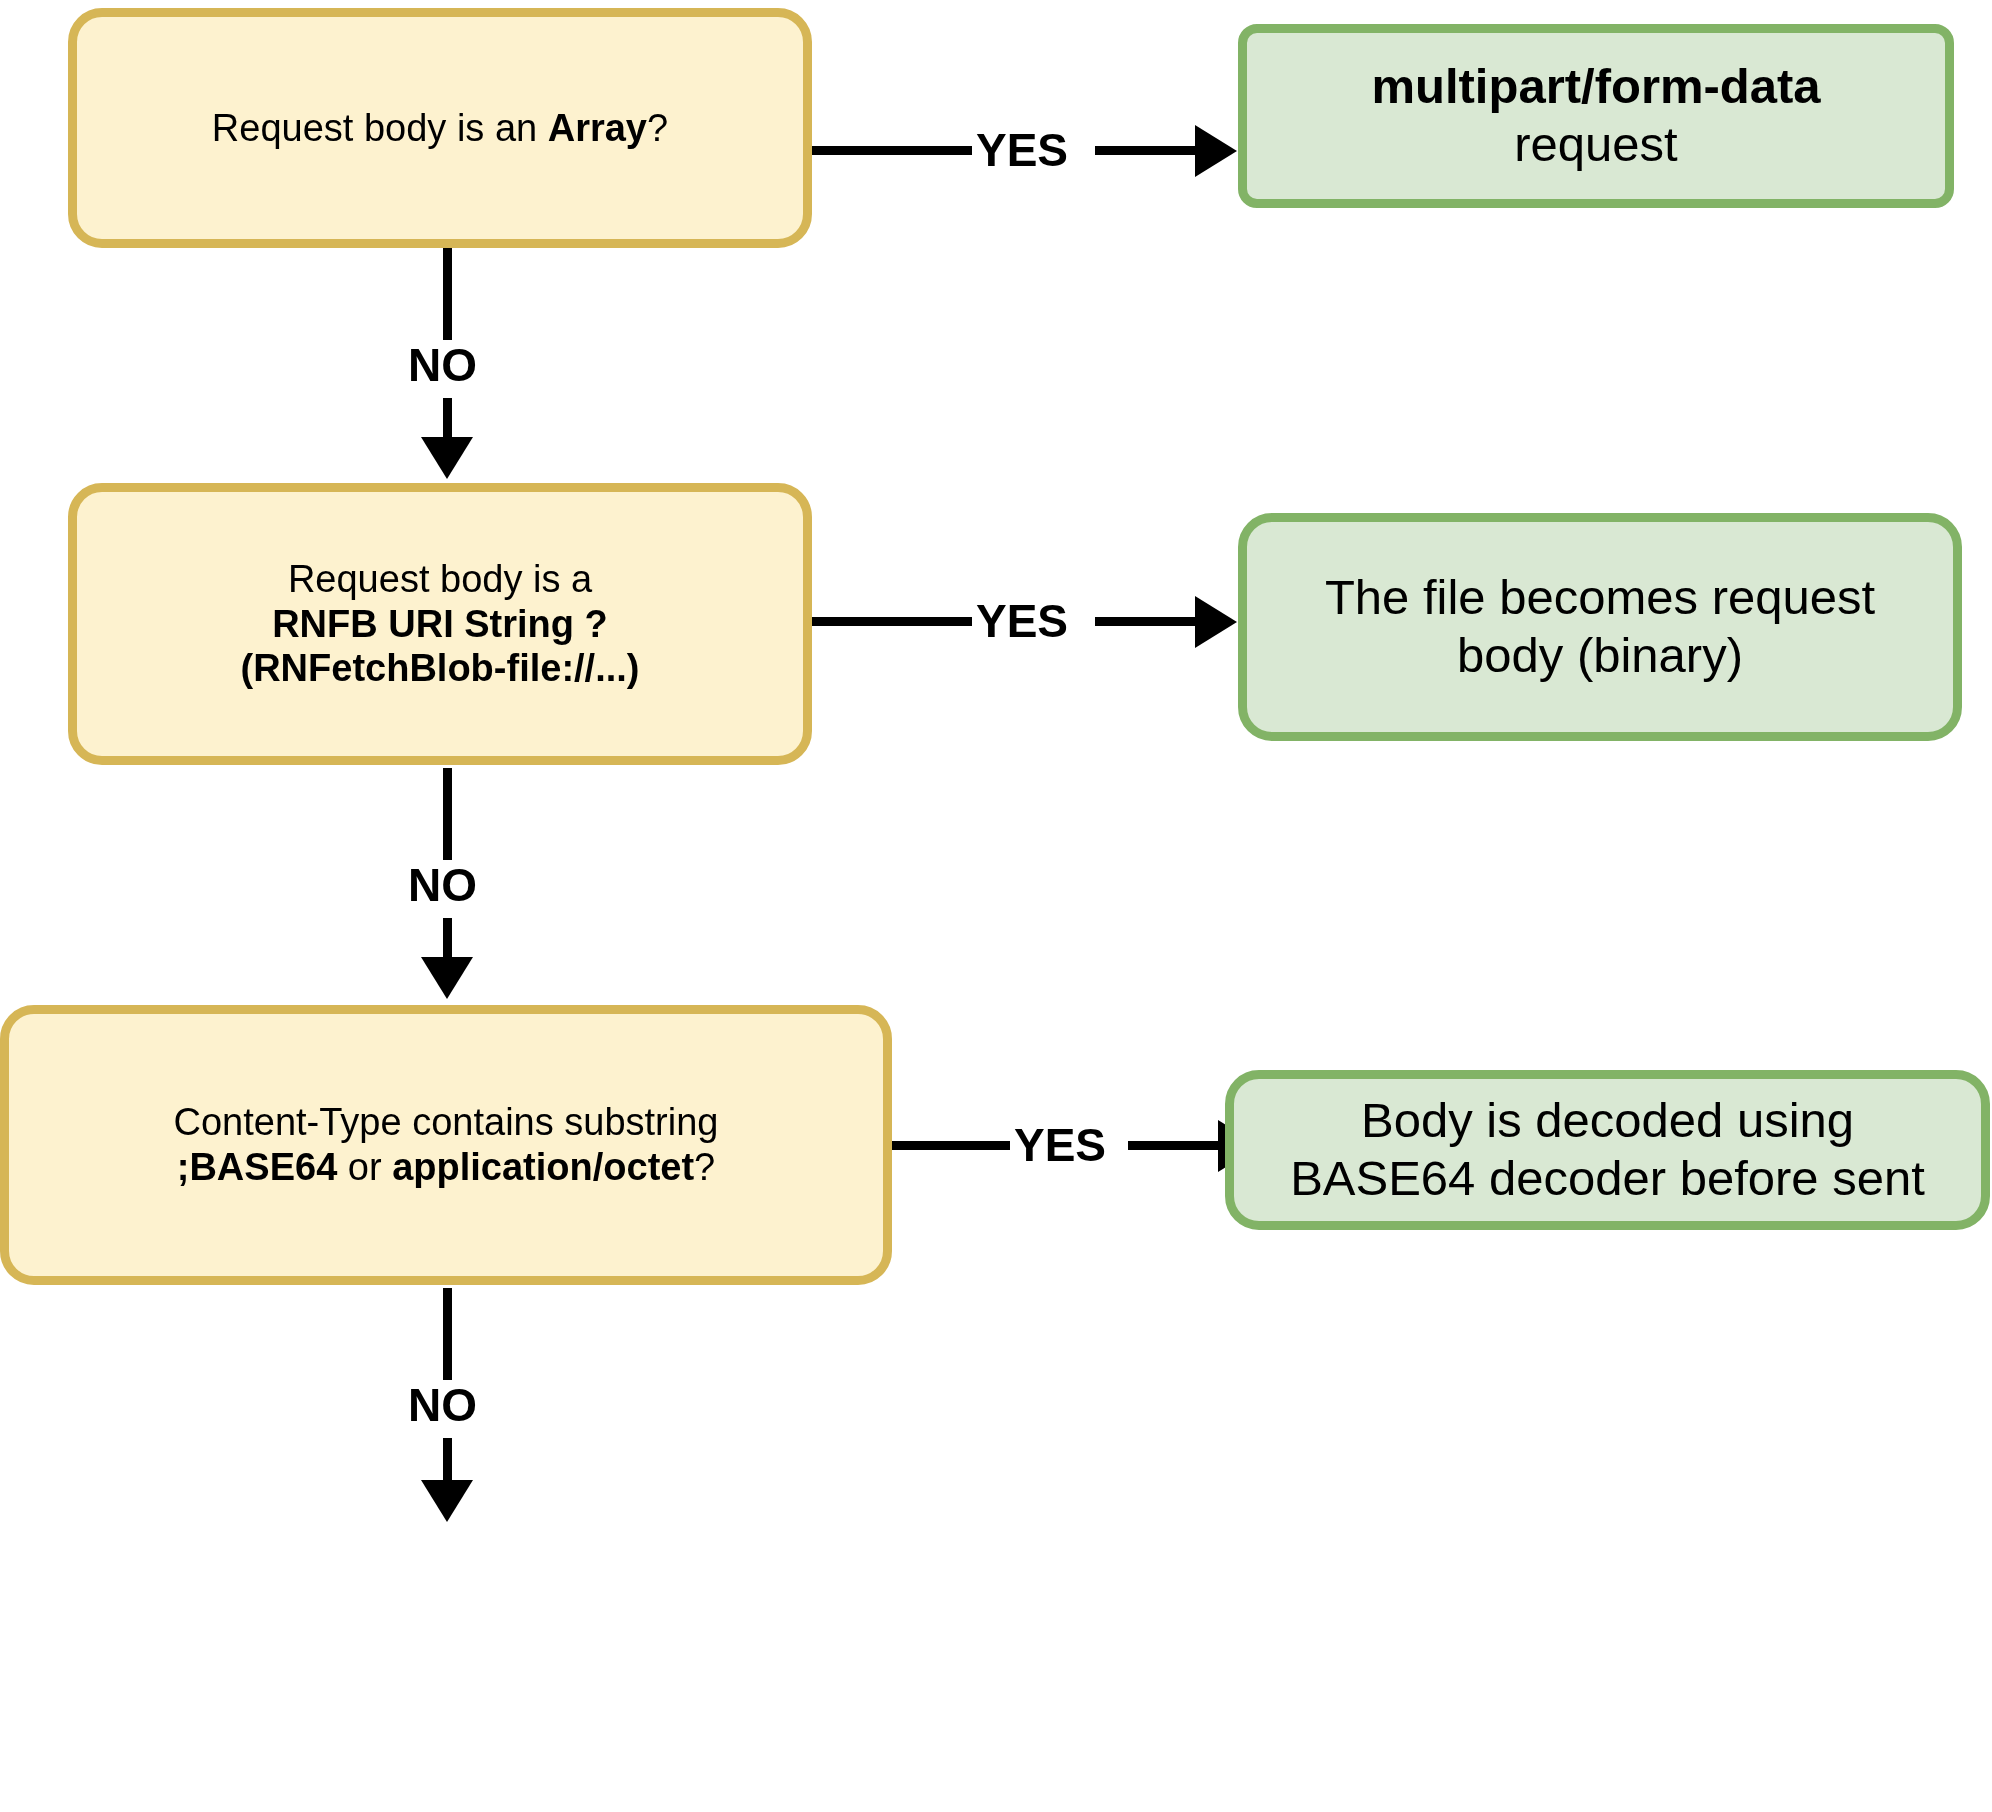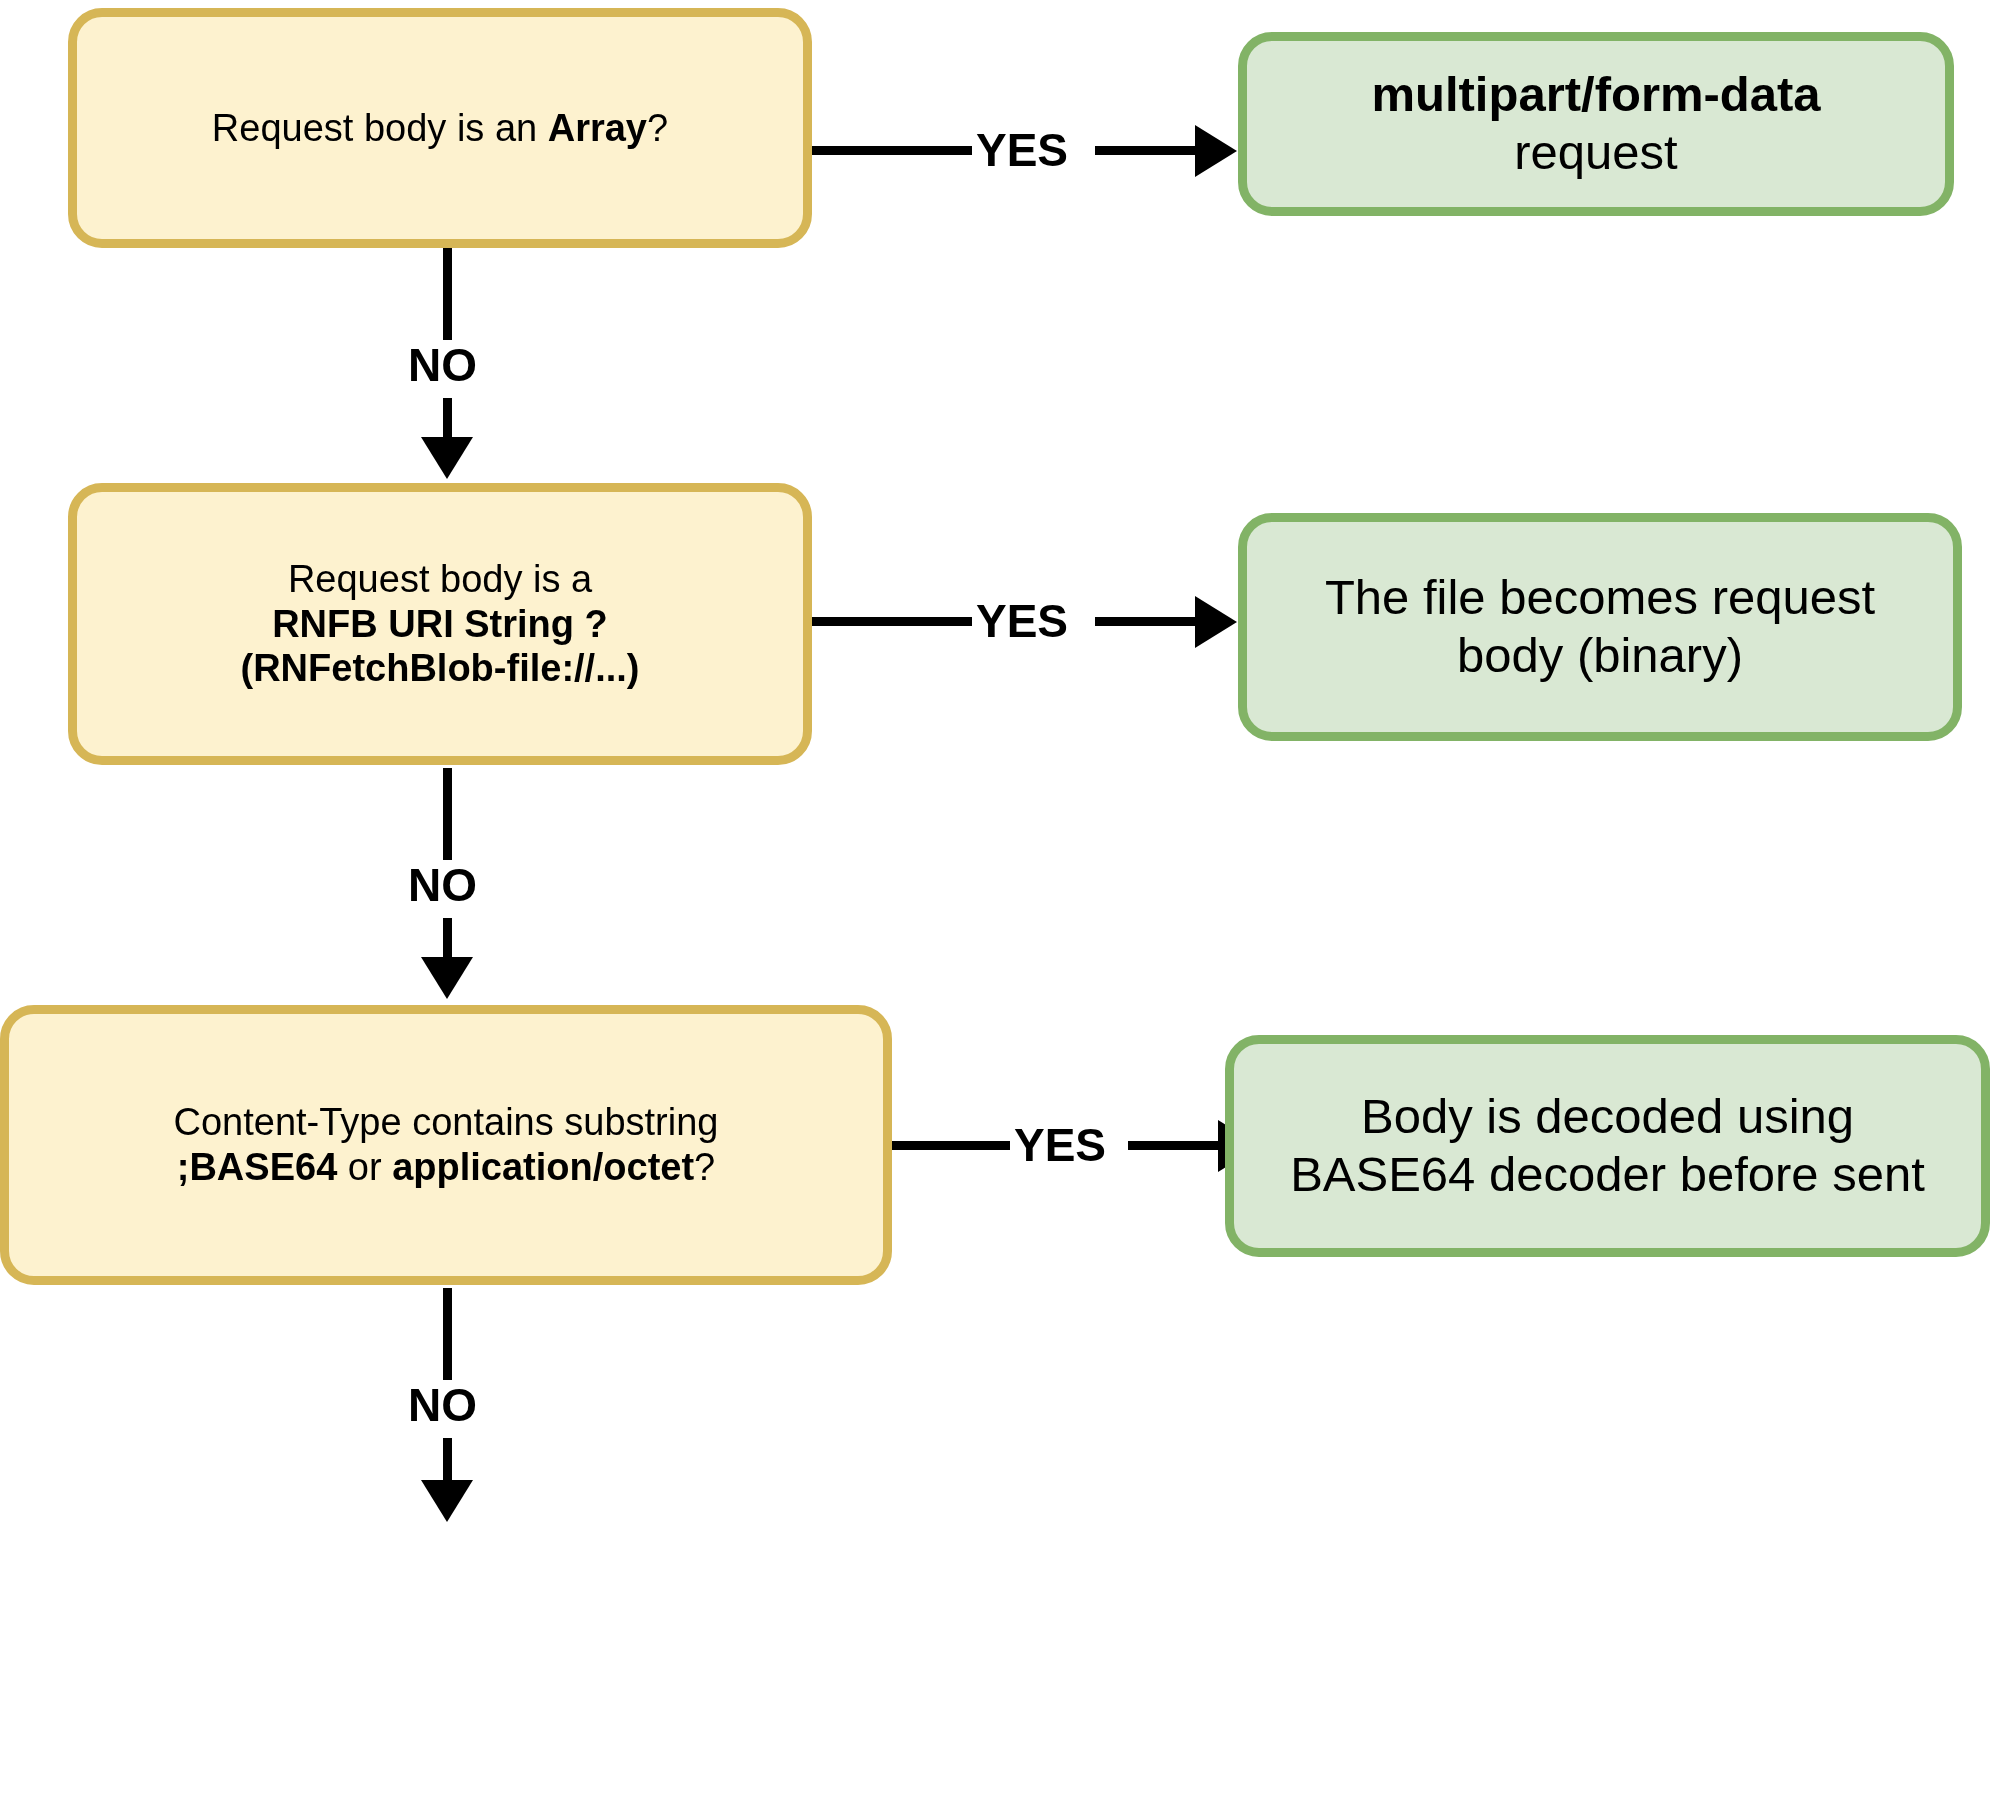--- a/index.html
+++ b/index.html
@@ -96,21 +96,21 @@
     <div class="txt">
       <span>Request body is an </span><b>Array</b><span>?</span>
     </div>
   </div>
 
   <div class="edge-h" style="left:812px; top:146px; width:160px;"></div>
   <div class="edge-label" style="left:972px; top:125px;">YES</div>
   <div class="edge-h" style="left:1095px; top:146px; width:110px;"></div>
   <div class="arrow-right" style="left:1195px; top:125px;"></div>
 
-  <div class="node terminal" style="left:1238px; top:32px; width:716px; height:184px;">
+  <div class="node terminal" style="left:1238px; top:24px; width:716px; height:184px;border-radius:19px;">
     <div class="txt">
       <b>multipart/form-data</b><br>
       <span>request</span>
     </div>
   </div>
 
   <div class="edge-v" style="left:443px; top:248px; height:110px;"></div>
   <div class="edge-label" style="left:404px; top:340px;">NO</div>
   <div class="edge-v" style="left:443px; top:398px; height:42px;"></div>
   <div class="arrow-down" style="left:421px; top:437px;"></div>
@@ -145,21 +145,21 @@
       <span>Content-Type contains substring</span><br>
       <b>;BASE64</b><span> or </span><b>application/octet</b><span>?</span>
     </div>
   </div>
 
   <div class="edge-h" style="left:892px; top:1141px; width:122px;"></div>
   <div class="edge-label" style="left:1010px; top:1120px;">YES</div>
   <div class="edge-h" style="left:1128px; top:1141px; width:100px;"></div>
   <div class="arrow-right" style="left:1218px; top:1120px;"></div>
 
-  <div class="node terminal" style="left:1225px; top:1035px; width:765px; height:222px;">
+  <div class="node terminal" style="left:1225px; top:1070px; width:765px; height:160px;">
     <div class="txt">
       <span>Body is decoded using</span><br>
       <span>BASE64 decoder before sent</span>
     </div>
   </div>
 
   <div class="edge-v" style="left:443px; top:1288px; height:110px;"></div>
   <div class="edge-label" style="left:404px; top:1380px;">NO</div>
   <div class="edge-v" style="left:443px; top:1438px; height:44px;"></div>
   <div class="arrow-down" style="left:421px; top:1480px;"></div>

